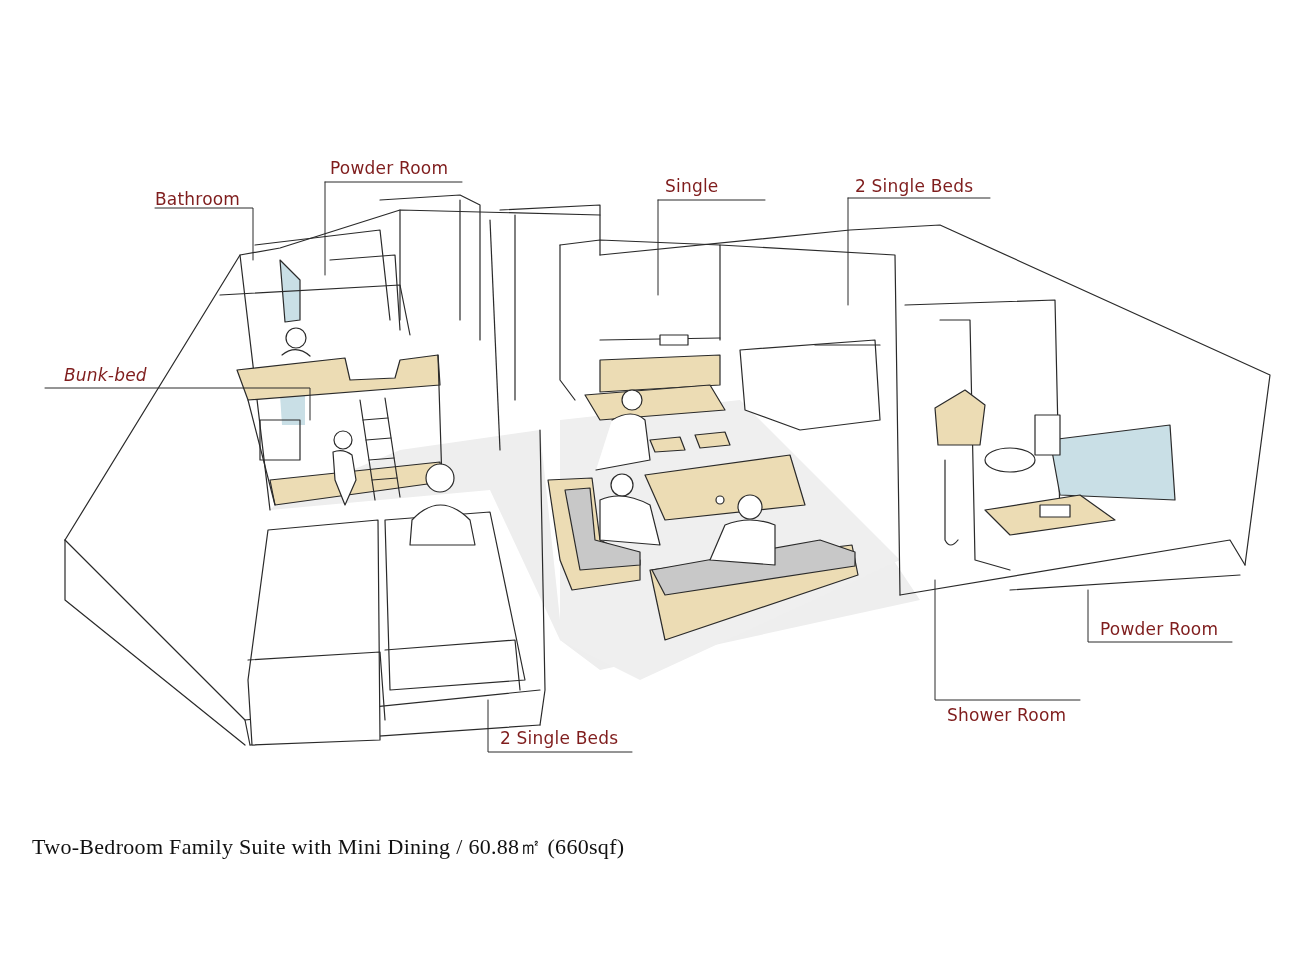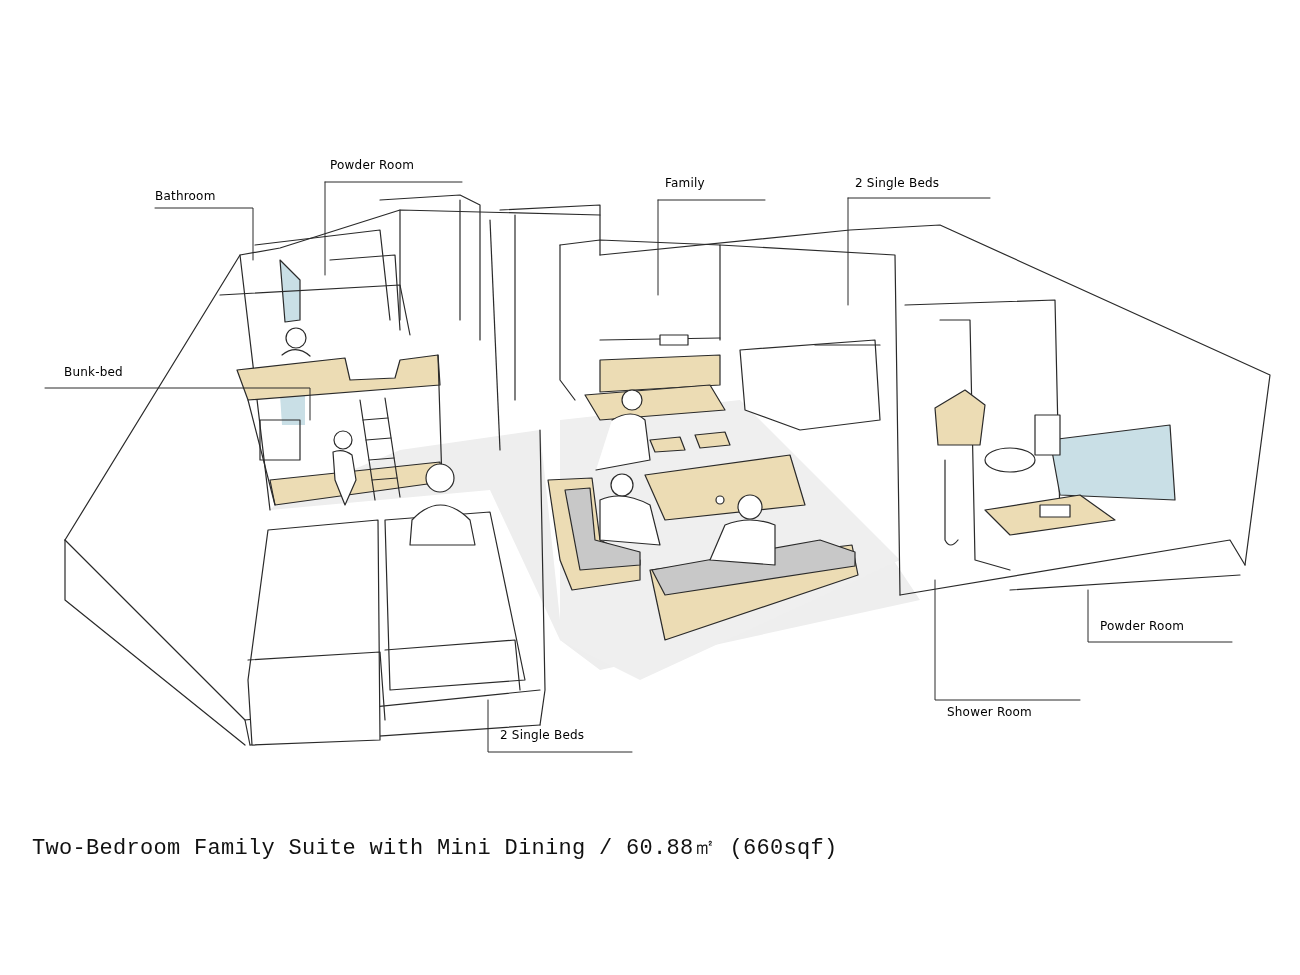--- a/index.html
+++ b/index.html
@@ -1,21 +1,21 @@
 <!DOCTYPE html>
 <html><head>
 <meta charset="utf-8">
 <style>
   html, body { margin: 0; padding: 0; background: #ffffff; }
   body { width: 1300px; height: 975px; position: relative; overflow: hidden;
          font-family: "DejaVu Sans", sans-serif; }
   .stage { position: absolute; left: 0; top: 0; width: 1300px; height: 975px; }
-  .lbl { position: absolute; font-family: "DejaVu Sans", sans-serif; font-size: 12px;
-         color: #000000; letter-spacing: 0.2px; white-space: nowrap; }
-  .caption { position: absolute; left: 32px; top: 832px; font-family: Liberation Mono, monospace;
+  .lbl { position: absolute; font-family: "DejaVu Sans", sans-serif; font-size: 17px;
+         color: #7f1d1d; letter-spacing: 0.2px; white-space: nowrap; }
+  .caption { position: absolute; left: 32px; top: 832px; font-family: Liberation Serif, serif;
              font-size: 22px; color: #111; letter-spacing: 0.3px; white-space: nowrap; }
   svg { position: absolute; left: 0; top: 0; }
 </style>
 </head>
 <body>
 
 <div class="stage">
   <svg width="1300" height="975" viewBox="0 0 1300 975" fill="none" stroke="#2a2a2a" stroke-width="1.2" stroke-linejoin="round" stroke-linecap="round">
 
     <polygon points="270,510 490,490 560,640 600,670 920,600 880,540 640,660 560,620 540,430 400,450 280,500" fill="#eeeeee" stroke="none"></polygon>
@@ -130,21 +130,21 @@
       <line x1="848" y1="198" x2="848" y2="305"></line>
       <polyline points="45,388 310,388 310,420"></polyline>
       <polyline points="488,700 488,752 632,752"></polyline>
       <polyline points="935,580 935,700 1080,700"></polyline>
       <polyline points="1088,590 1088,642 1232,642"></polyline>
     </g>
   </svg>
 
   <div class="lbl" style="left:155px; top:189px;">Bathroom</div>
   <div class="lbl" style="left:330px; top:158px;">Powder Room</div>
-  <div class="lbl" style="left:665px; top:176px;">Family</div>
+  <div class="lbl" style="left:665px; top:176px;">Single</div>
   <div class="lbl" style="left:855px; top:176px;">2 Single Beds</div>
-  <div class="lbl" style="left:64px; top:365px;">Bunk-bed</div>
+  <div class="lbl" style="left:64px; top:365px;font-style:italic;">Bunk-bed</div>
   <div class="lbl" style="left:500px; top:728px;">2 Single Beds</div>
   <div class="lbl" style="left:947px; top:705px;">Shower Room</div>
   <div class="lbl" style="left:1100px; top:619px;">Powder Room</div>
 
   <div class="caption">Two-Bedroom Family Suite with Mini Dining / 60.88㎡ (660sqf)</div>
 </div>
 
 </body></html>

